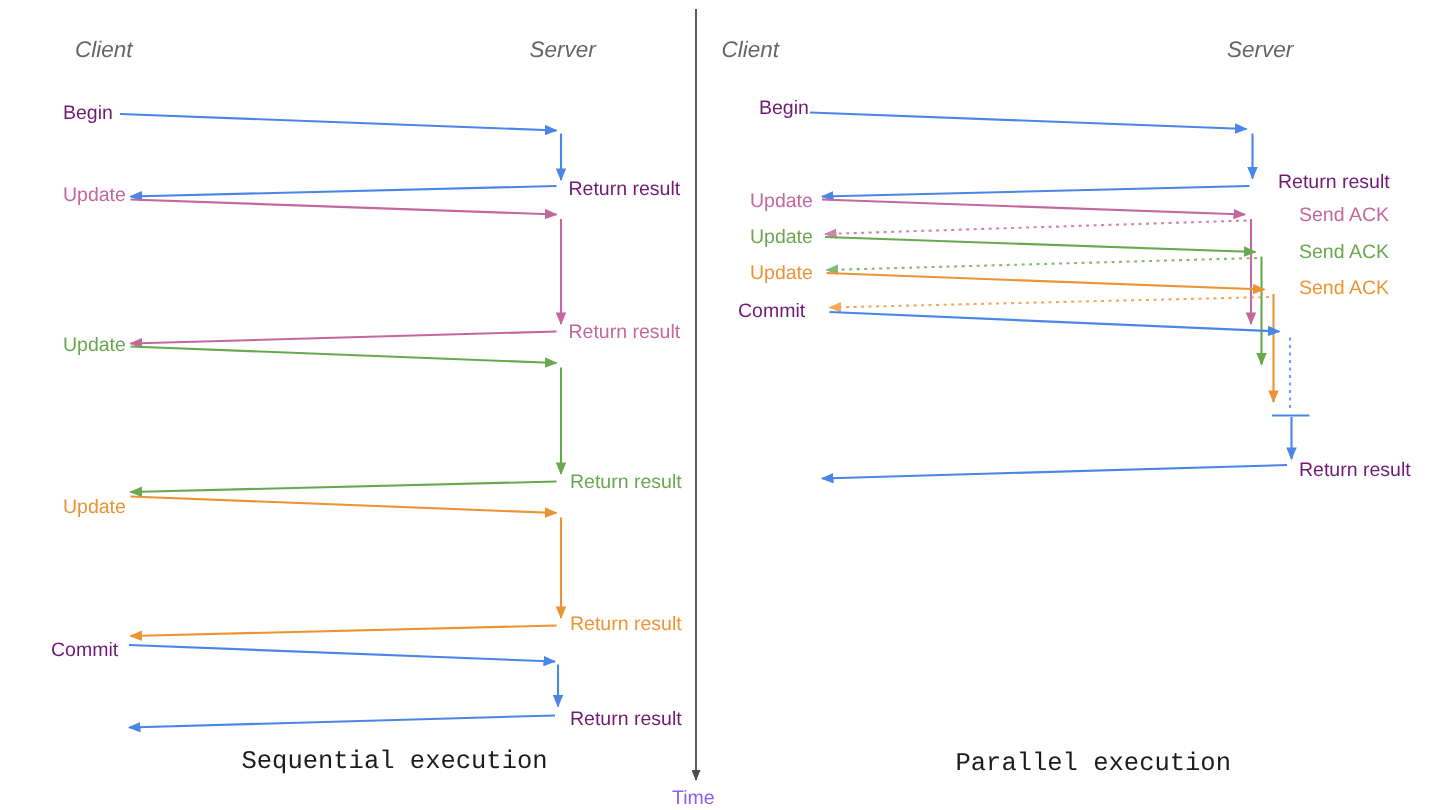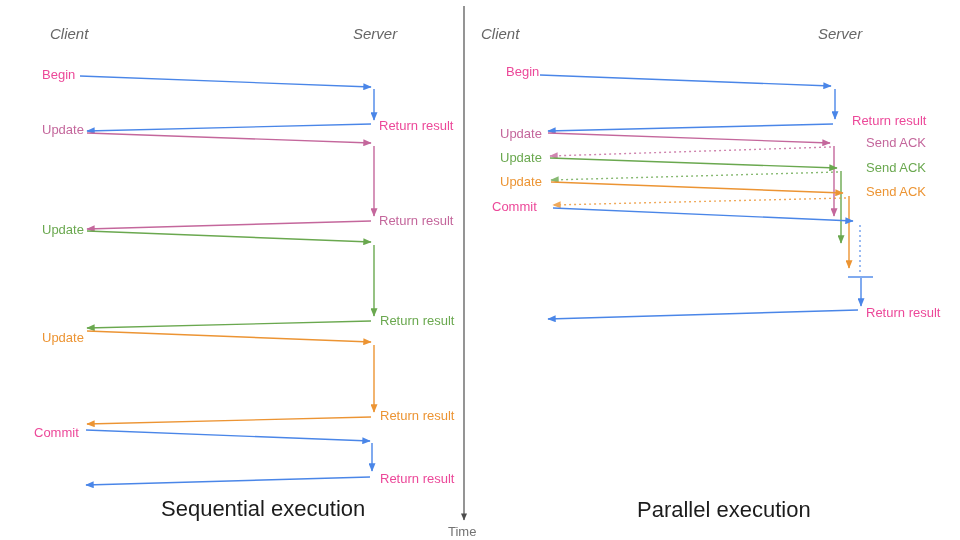--- a/index.html
+++ b/index.html
@@ -2,23 +2,23 @@
 <html><head>
 <meta charset="utf-8">
 <style>
   html,body{margin:0;padding:0;background:#ffffff;}
   body{width:960px;height:540px;position:relative;overflow:hidden;
        font-family:"Liberation Sans","DejaVu Sans",sans-serif;}
   .canvas{position:absolute;left:0;top:0;width:808px;height:540px;padding-left:39px;}
   #arrows{position:absolute;left:0;top:0;}
   .lbl{position:absolute;font-size:13px;line-height:15px;white-space:nowrap;}
   .lbl.header{font-size:15px;font-style:italic;color:#666666;}
-  .lbl.caption{font-size:22px;color:#1c1c1c;}
-  .lbl.axis{color:#737373;}
-  .lbl.blue{color:#ec4899;}
+  .lbl.caption{font-size:17px;color:#1c1c1c;font-family:Liberation Mono, monospace;}
+  .lbl.axis{color:#8b5cf6;}
+  .lbl.blue{color:#701a75;}
   .lbl.magenta{color:#c4679c;}
   .lbl.green{color:#6aa84f;}
   .lbl.orange{color:#ec9433;}
 </style>
 </head>
 <body>
 
 <div class="canvas">
   <svg id="arrows" width="960" height="540" viewBox="0 0 960 540">
       <defs>

